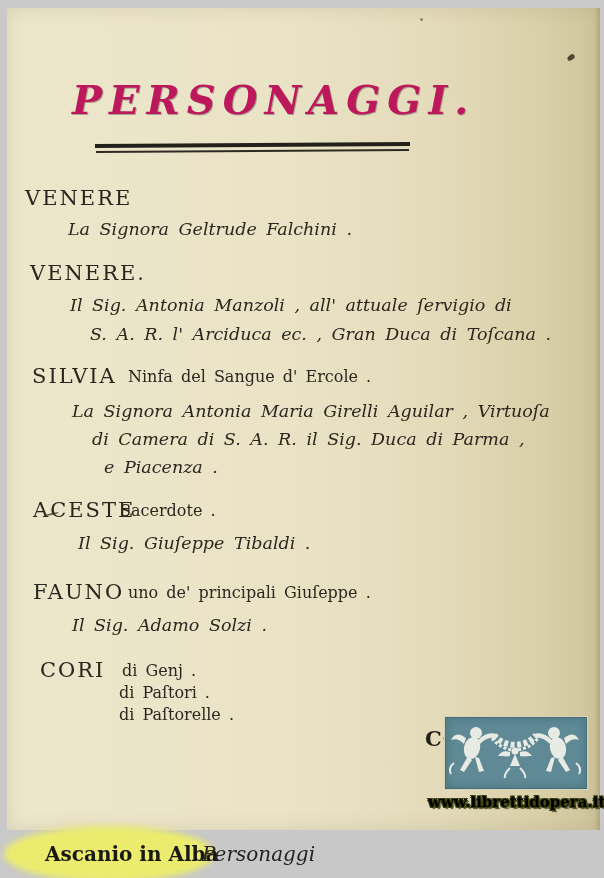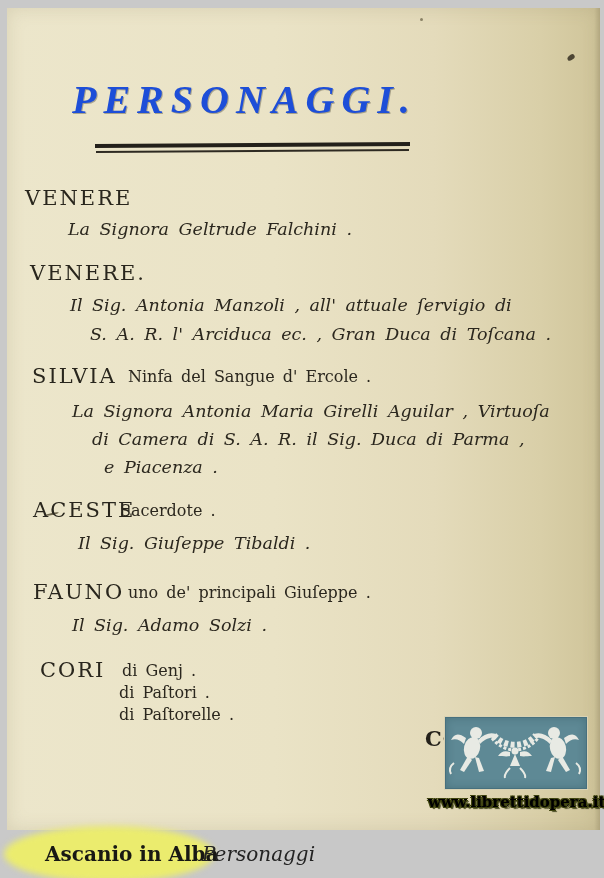--- a/index.html
+++ b/index.html
@@ -6,21 +6,21 @@
   .stage{position:relative;width:604px;height:878px;background:#c9c9c9;overflow:hidden;
          font-family:"DejaVu Serif","Liberation Serif",serif;}
   
   .paper{position:absolute;left:7px;top:8px;width:593px;height:822px;
          background:linear-gradient(90deg,#ece6cb 0%,#eae3c6 45%,#e4dbbb 72%,#d9cfa8 90%,#d0c59b 99%,#b8ad85 100%);
          box-shadow:inset 0 0 18px rgba(120,110,80,0.18);}
   .speck{position:absolute;border-radius:50%;}
   
   .title{position:absolute;left:72px;top:76px;width:360px;
          font-style:italic;font-weight:bold;font-size:40px;letter-spacing:7px;
-         color:#1d4ed8;text-shadow:1px 1px 0 rgba(46,42,31,0.35);white-space:nowrap;font-family:Liberation Serif, serif;}
+         color:#be185d;text-shadow:1px 1px 0 rgba(46,42,31,0.35);white-space:nowrap;}
   .rule-thick{position:absolute;left:95px;top:143px;width:315px;height:4px;background:#23201a;transform:rotate(-0.4deg);}
   .rule-thin{position:absolute;left:96px;top:150px;width:313px;height:2px;background:#2e2a22;transform:rotate(-0.4deg);}
   
   .cname{position:absolute;font-size:21px;letter-spacing:2px;color:#29261d;white-space:nowrap;}
   .crole{position:absolute;font-size:16px;color:#2b271e;white-space:nowrap;word-spacing:3px;}
   .cperf{position:absolute;font-style:italic;font-size:17.5px;color:#2b271e;white-space:nowrap;word-spacing:4px;text-align:center;}
   .catchword{position:absolute;left:425px;top:726px;font-size:21px;font-weight:bold;letter-spacing:1px;color:#24211a;}
   
   .wm-box{position:absolute;left:445px;top:717px;width:140px;height:70px;
           background:#5e8995;border:1px solid #47707e;

